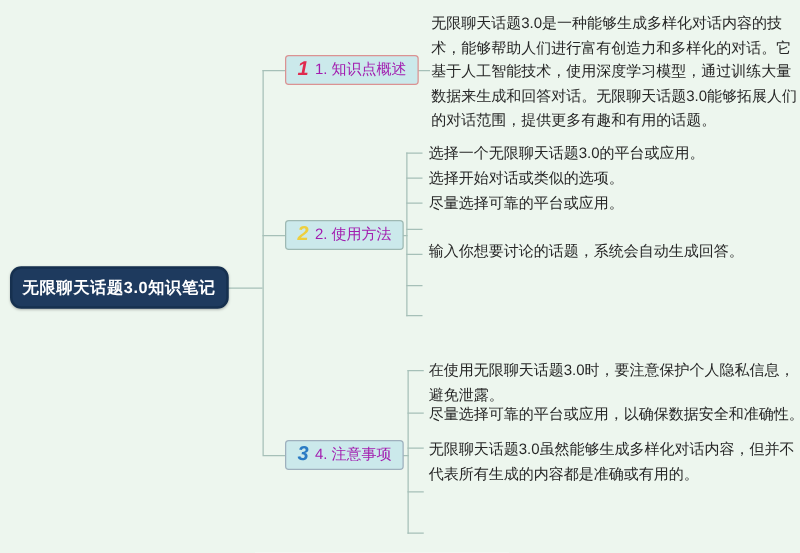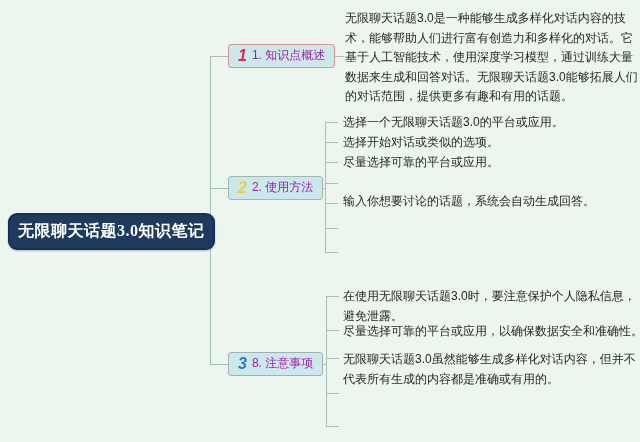--- a/index.html
+++ b/index.html
@@ -6,22 +6,22 @@
   body{font-family:"Liberation Sans","DejaVu Sans",sans-serif;}
   .canvas{
     position:relative;width:640px;height:442px;background:#edf6ee;overflow:hidden;
   }
   .line{position:absolute;background:#a6c0b8;}
   .hline{height:1px;}
   .vline{width:1px;}
   .root-node{
     position:absolute;left:8px;top:213px;background:#1e3a5e;color:#ffffff;
     border:2px solid #16304f;border-radius:9px;padding:6px 8px;
-    font-size:16px;font-weight:bold;letter-spacing:0.5px;white-space:nowrap;
-    box-shadow:0 1px 2px rgba(0,0,0,0.25);z-index:2;font-family:Liberation Serif, serif;
+    font-size:13px;font-weight:bold;letter-spacing:0.5px;white-space:nowrap;
+    box-shadow:0 1px 2px rgba(0,0,0,0.25);z-index:2;
   }
   .branch-node{
     position:absolute;display:inline-flex;align-items:center;gap:5px;
     background:#cbe9eb;border:1px solid #9eb9b3;border-radius:3px;
     padding:3px 9px;z-index:2;white-space:nowrap;
   }
   .branch-number{font-size:16px;font-weight:800;line-height:1;font-style:italic;}
   .branch-label{font-size:12px;color:#a21caf;line-height:1.3;}
   .topic-text{
     position:absolute;font-size:12px;color:#262626;line-height:19.5px;z-index:1;
@@ -66,21 +66,21 @@
     <span class="branch-label">1. 知识点概述</span>
   </div>
 
   <div class="branch-node" style="left: 228px; top: 176px; border-color: rgb(158, 185, 179);">
     <span class="branch-number" style="color: rgb(238, 207, 62);">2</span>
     <span class="branch-label">2. 使用方法</span>
   </div>
 
   <div class="branch-node" style="left: 228px; top: 352px; border-color: rgb(158, 176, 189);">
     <span class="branch-number" style="color: rgb(43, 123, 196);">3</span>
-    <span class="branch-label">8. 注意事项</span>
+    <span class="branch-label">4. 注意事项</span>
   </div>
 
   <div class="topic-text" style="left:345px;top:9px;width:294px;">无限聊天话题3.0是一种能够生成多样化对话内容的技术，能够帮助人们进行富有创造力和多样化的对话。它基于人工智能技术，使用深度学习模型，通过训练大量数据来生成和回答对话。无限聊天话题3.0能够拓展人们的对话范围，提供更多有趣和有用的话题。</div>
 
   <div class="topic-text oneline" style="left:343px;top:113px;">选择一个无限聊天话题3.0的平台或应用。</div>
   <div class="topic-text oneline" style="left:343px;top:133px;">选择开始对话或类似的选项。</div>
   <div class="topic-text oneline" style="left:343px;top:153px;">尽量选择可靠的平台或应用。</div>
   <div class="topic-text oneline" style="left:343px;top:192px;">输入你想要讨论的话题，系统会自动生成回答。</div>
 
   <div class="topic-text" style="left:343px;top:287px;width:300px;">在使用无限聊天话题3.0时，要注意保护个人隐私信息，避免泄露。</div>

